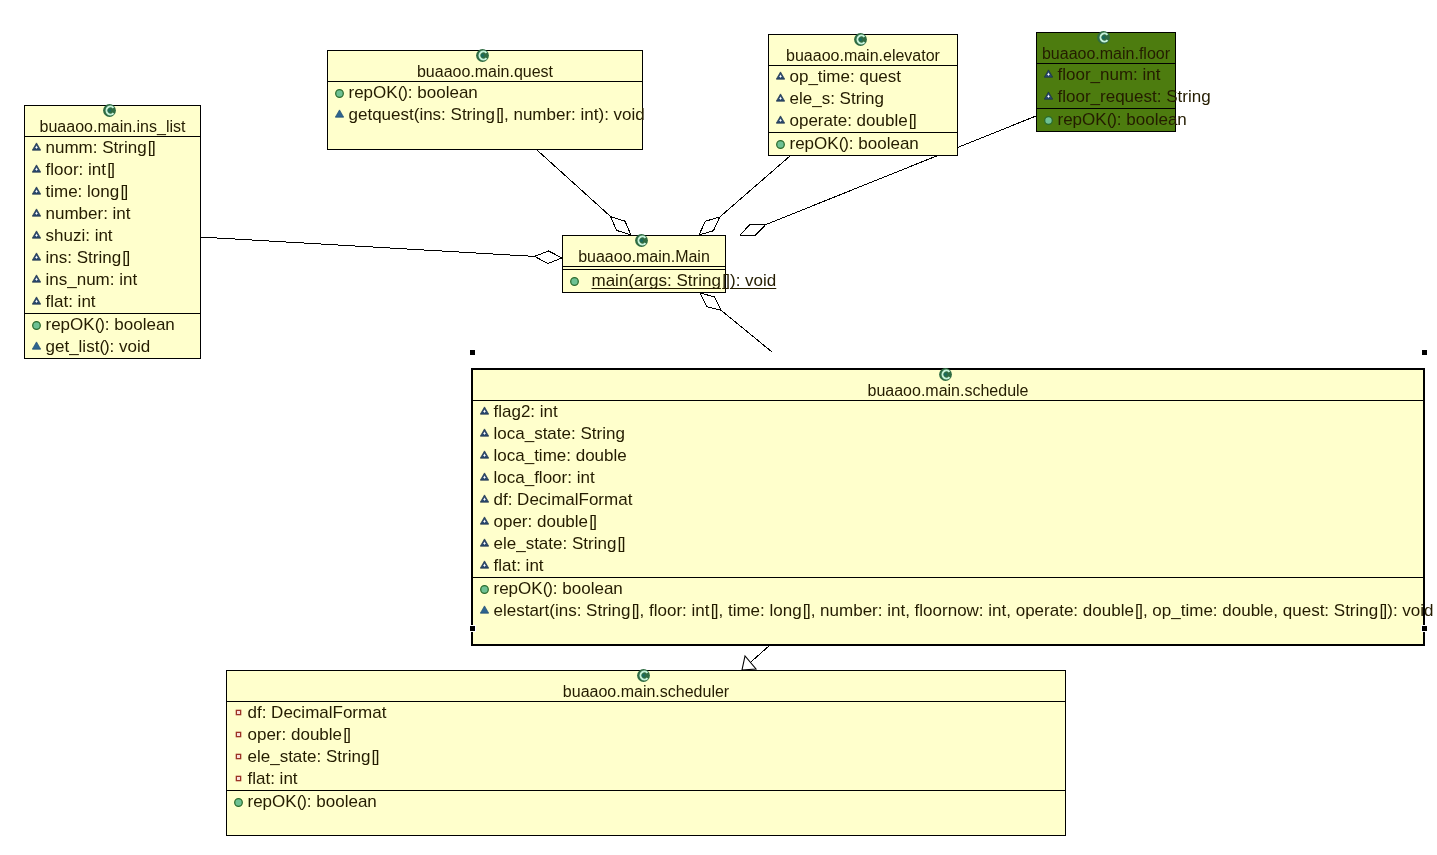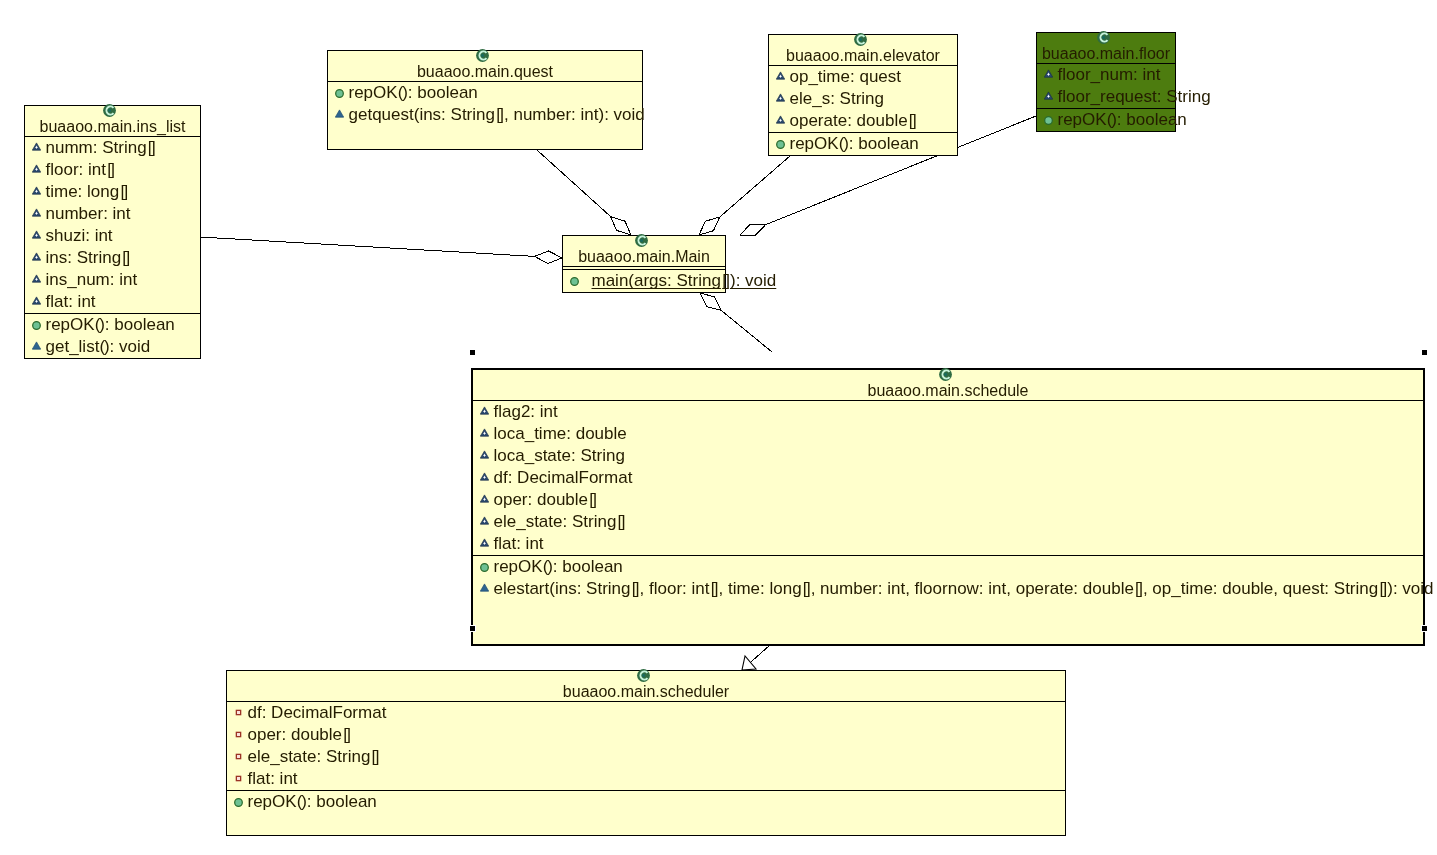--- a/index.html
+++ b/index.html
@@ -271,28 +271,35 @@
             <path d="M4.5 0.9 L8.7 8.2 L0.3 8.2 Z" fill="#2b4a70" stroke="#1b2f47" stroke-width="0.7"></path>
             <path d="M4.5 3.4 Q4.8 4.8 6.0 5.2 Q4.8 5.6 4.5 7.0 Q4.2 5.6 3.0 5.2 Q4.2 4.8 4.5 3.4 Z" fill="#ffffff"></path>
           </svg>
           <span class="lbl">flag2: int</span>
         </div>
         <div class="row">
           <svg class="ic" viewBox="0 0 9 9">
             <path d="M4.5 0.9 L8.7 8.2 L0.3 8.2 Z" fill="#2b4a70" stroke="#1b2f47" stroke-width="0.7"></path>
             <path d="M4.5 3.4 Q4.8 4.8 6.0 5.2 Q4.8 5.6 4.5 7.0 Q4.2 5.6 3.0 5.2 Q4.2 4.8 4.5 3.4 Z" fill="#ffffff"></path>
           </svg>
+          <span class="lbl">loca_state: String</span>
+        </div>
+        <div class="row">
+          <svg class="ic" viewBox="0 0 9 9">
+            <path d="M4.5 0.9 L8.7 8.2 L0.3 8.2 Z" fill="#2b4a70" stroke="#1b2f47" stroke-width="0.7"></path>
+            <path d="M4.5 3.4 Q4.8 4.8 6.0 5.2 Q4.8 5.6 4.5 7.0 Q4.2 5.6 3.0 5.2 Q4.2 4.8 4.5 3.4 Z" fill="#ffffff"></path>
+          </svg>
           <span class="lbl">loca_time: double</span>
         </div>
         <div class="row">
           <svg class="ic" viewBox="0 0 9 9">
             <path d="M4.5 0.9 L8.7 8.2 L0.3 8.2 Z" fill="#2b4a70" stroke="#1b2f47" stroke-width="0.7"></path>
             <path d="M4.5 3.4 Q4.8 4.8 6.0 5.2 Q4.8 5.6 4.5 7.0 Q4.2 5.6 3.0 5.2 Q4.2 4.8 4.5 3.4 Z" fill="#ffffff"></path>
           </svg>
-          <span class="lbl">loca_state: String</span>
+          <span class="lbl">loca_floor: int</span>
         </div>
         <div class="row">
           <svg class="ic" viewBox="0 0 9 9">
             <path d="M4.5 0.9 L8.7 8.2 L0.3 8.2 Z" fill="#2b4a70" stroke="#1b2f47" stroke-width="0.7"></path>
             <path d="M4.5 3.4 Q4.8 4.8 6.0 5.2 Q4.8 5.6 4.5 7.0 Q4.2 5.6 3.0 5.2 Q4.2 4.8 4.5 3.4 Z" fill="#ffffff"></path>
           </svg>
           <span class="lbl">df: DecimalFormat</span>
         </div>
         <div class="row">
           <svg class="ic" viewBox="0 0 9 9">

